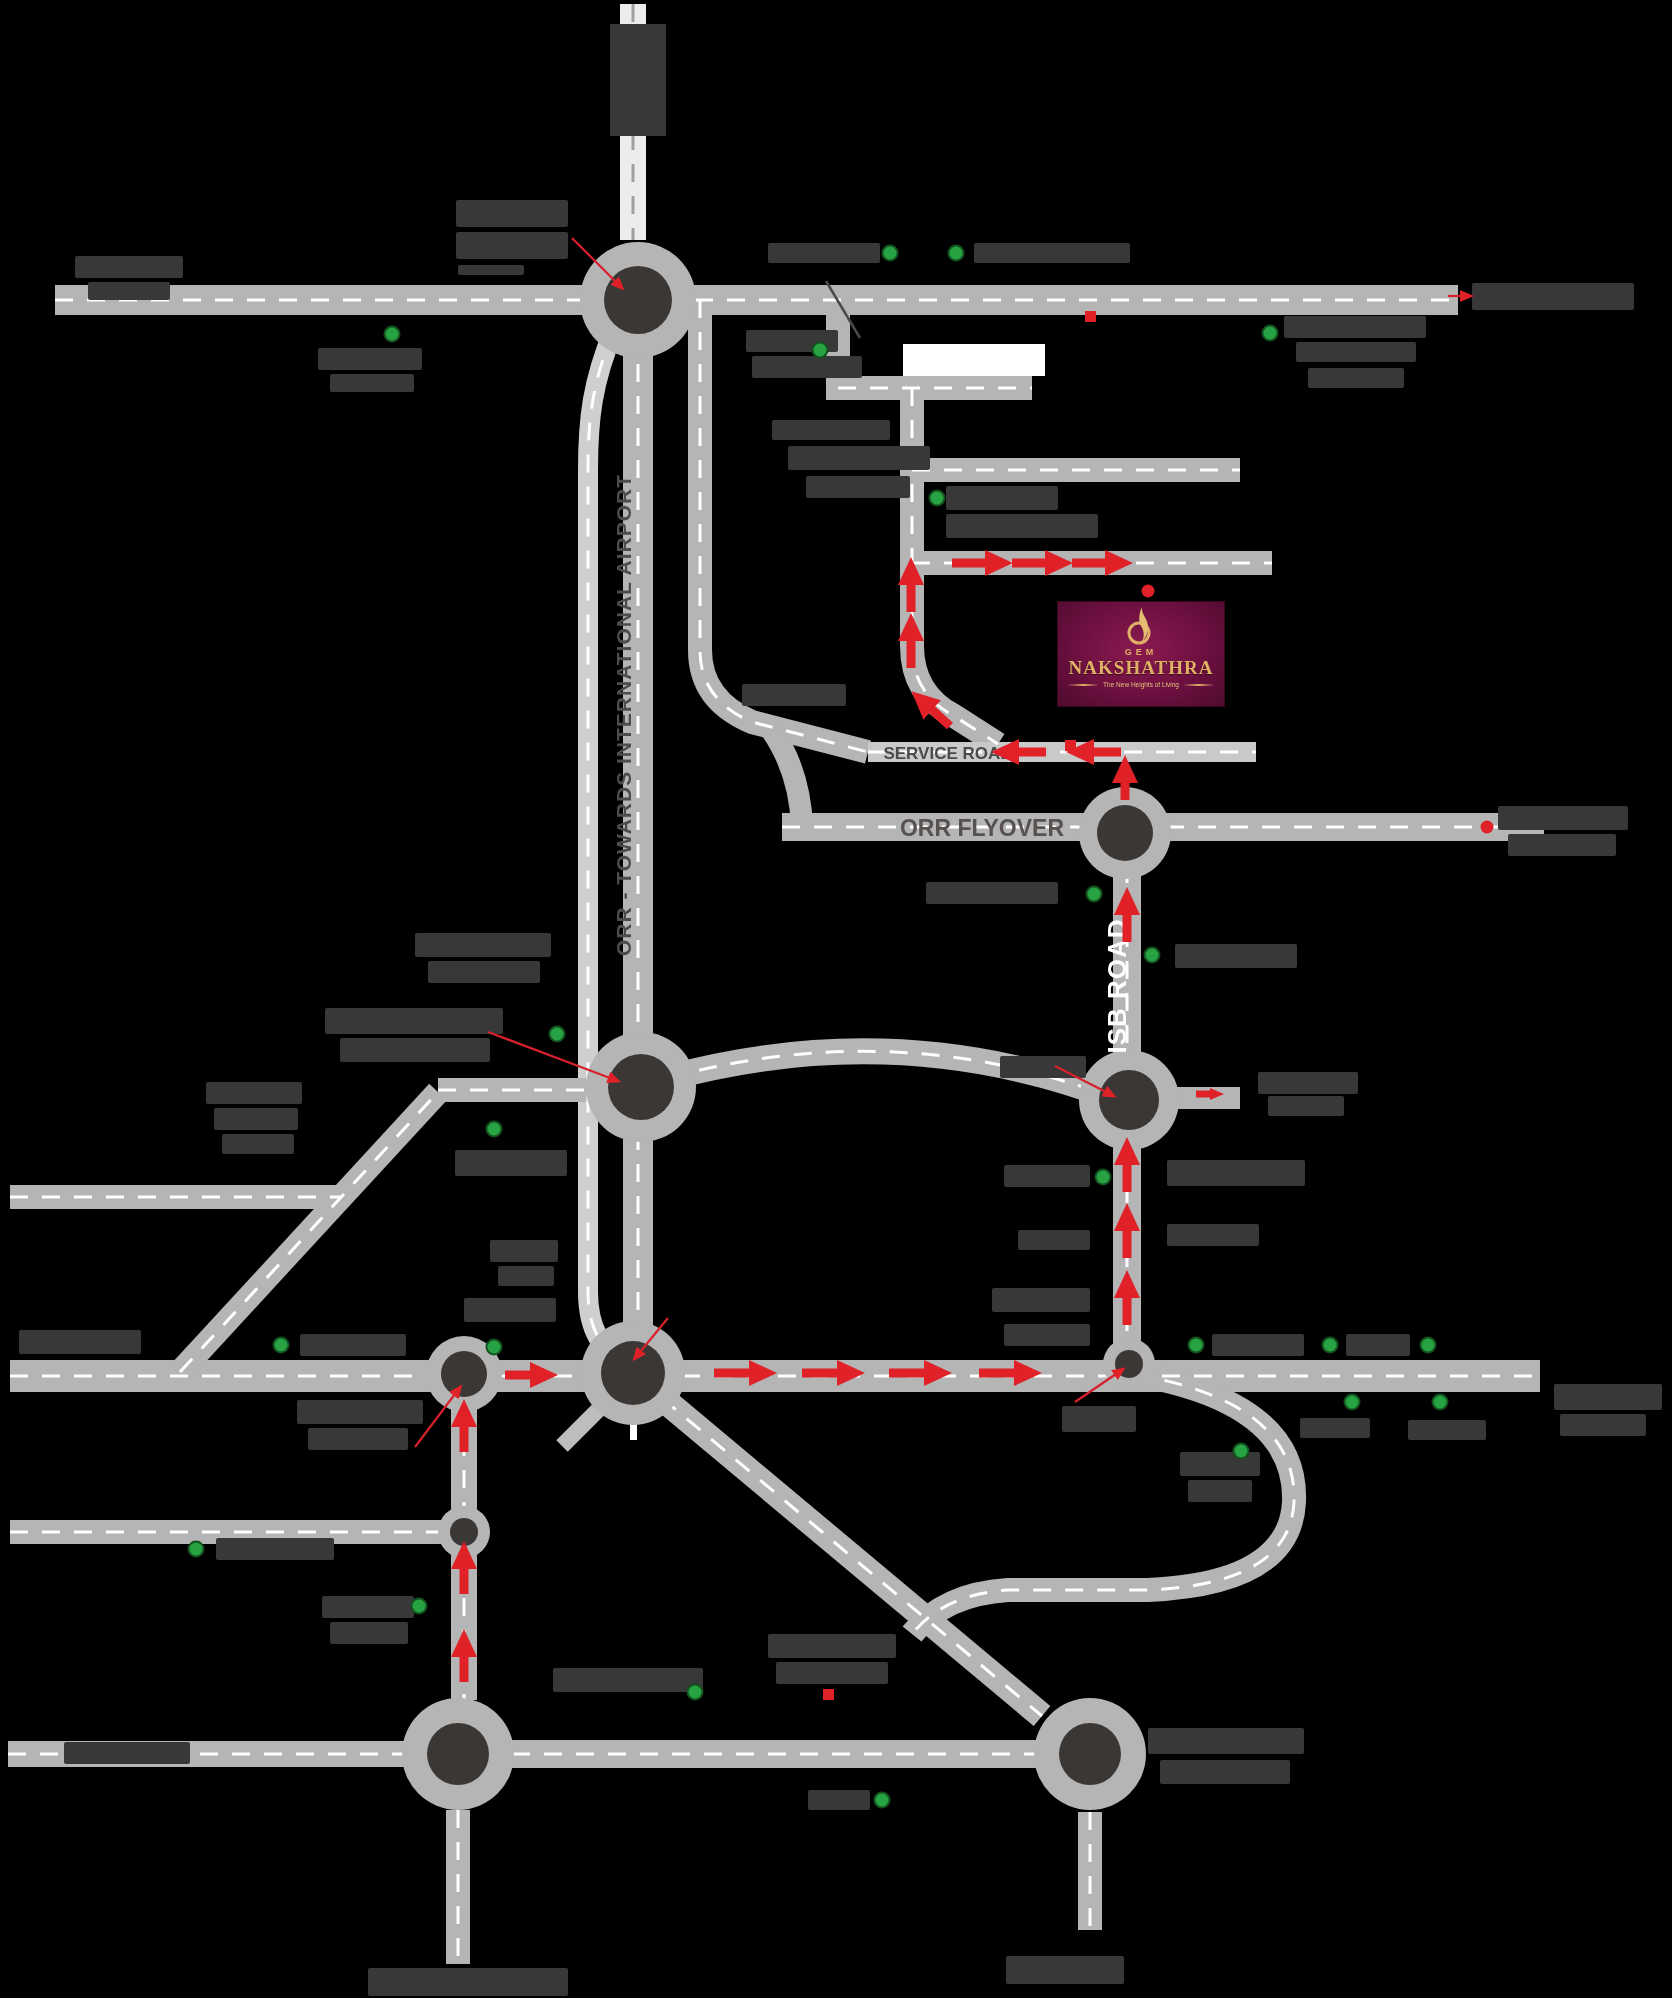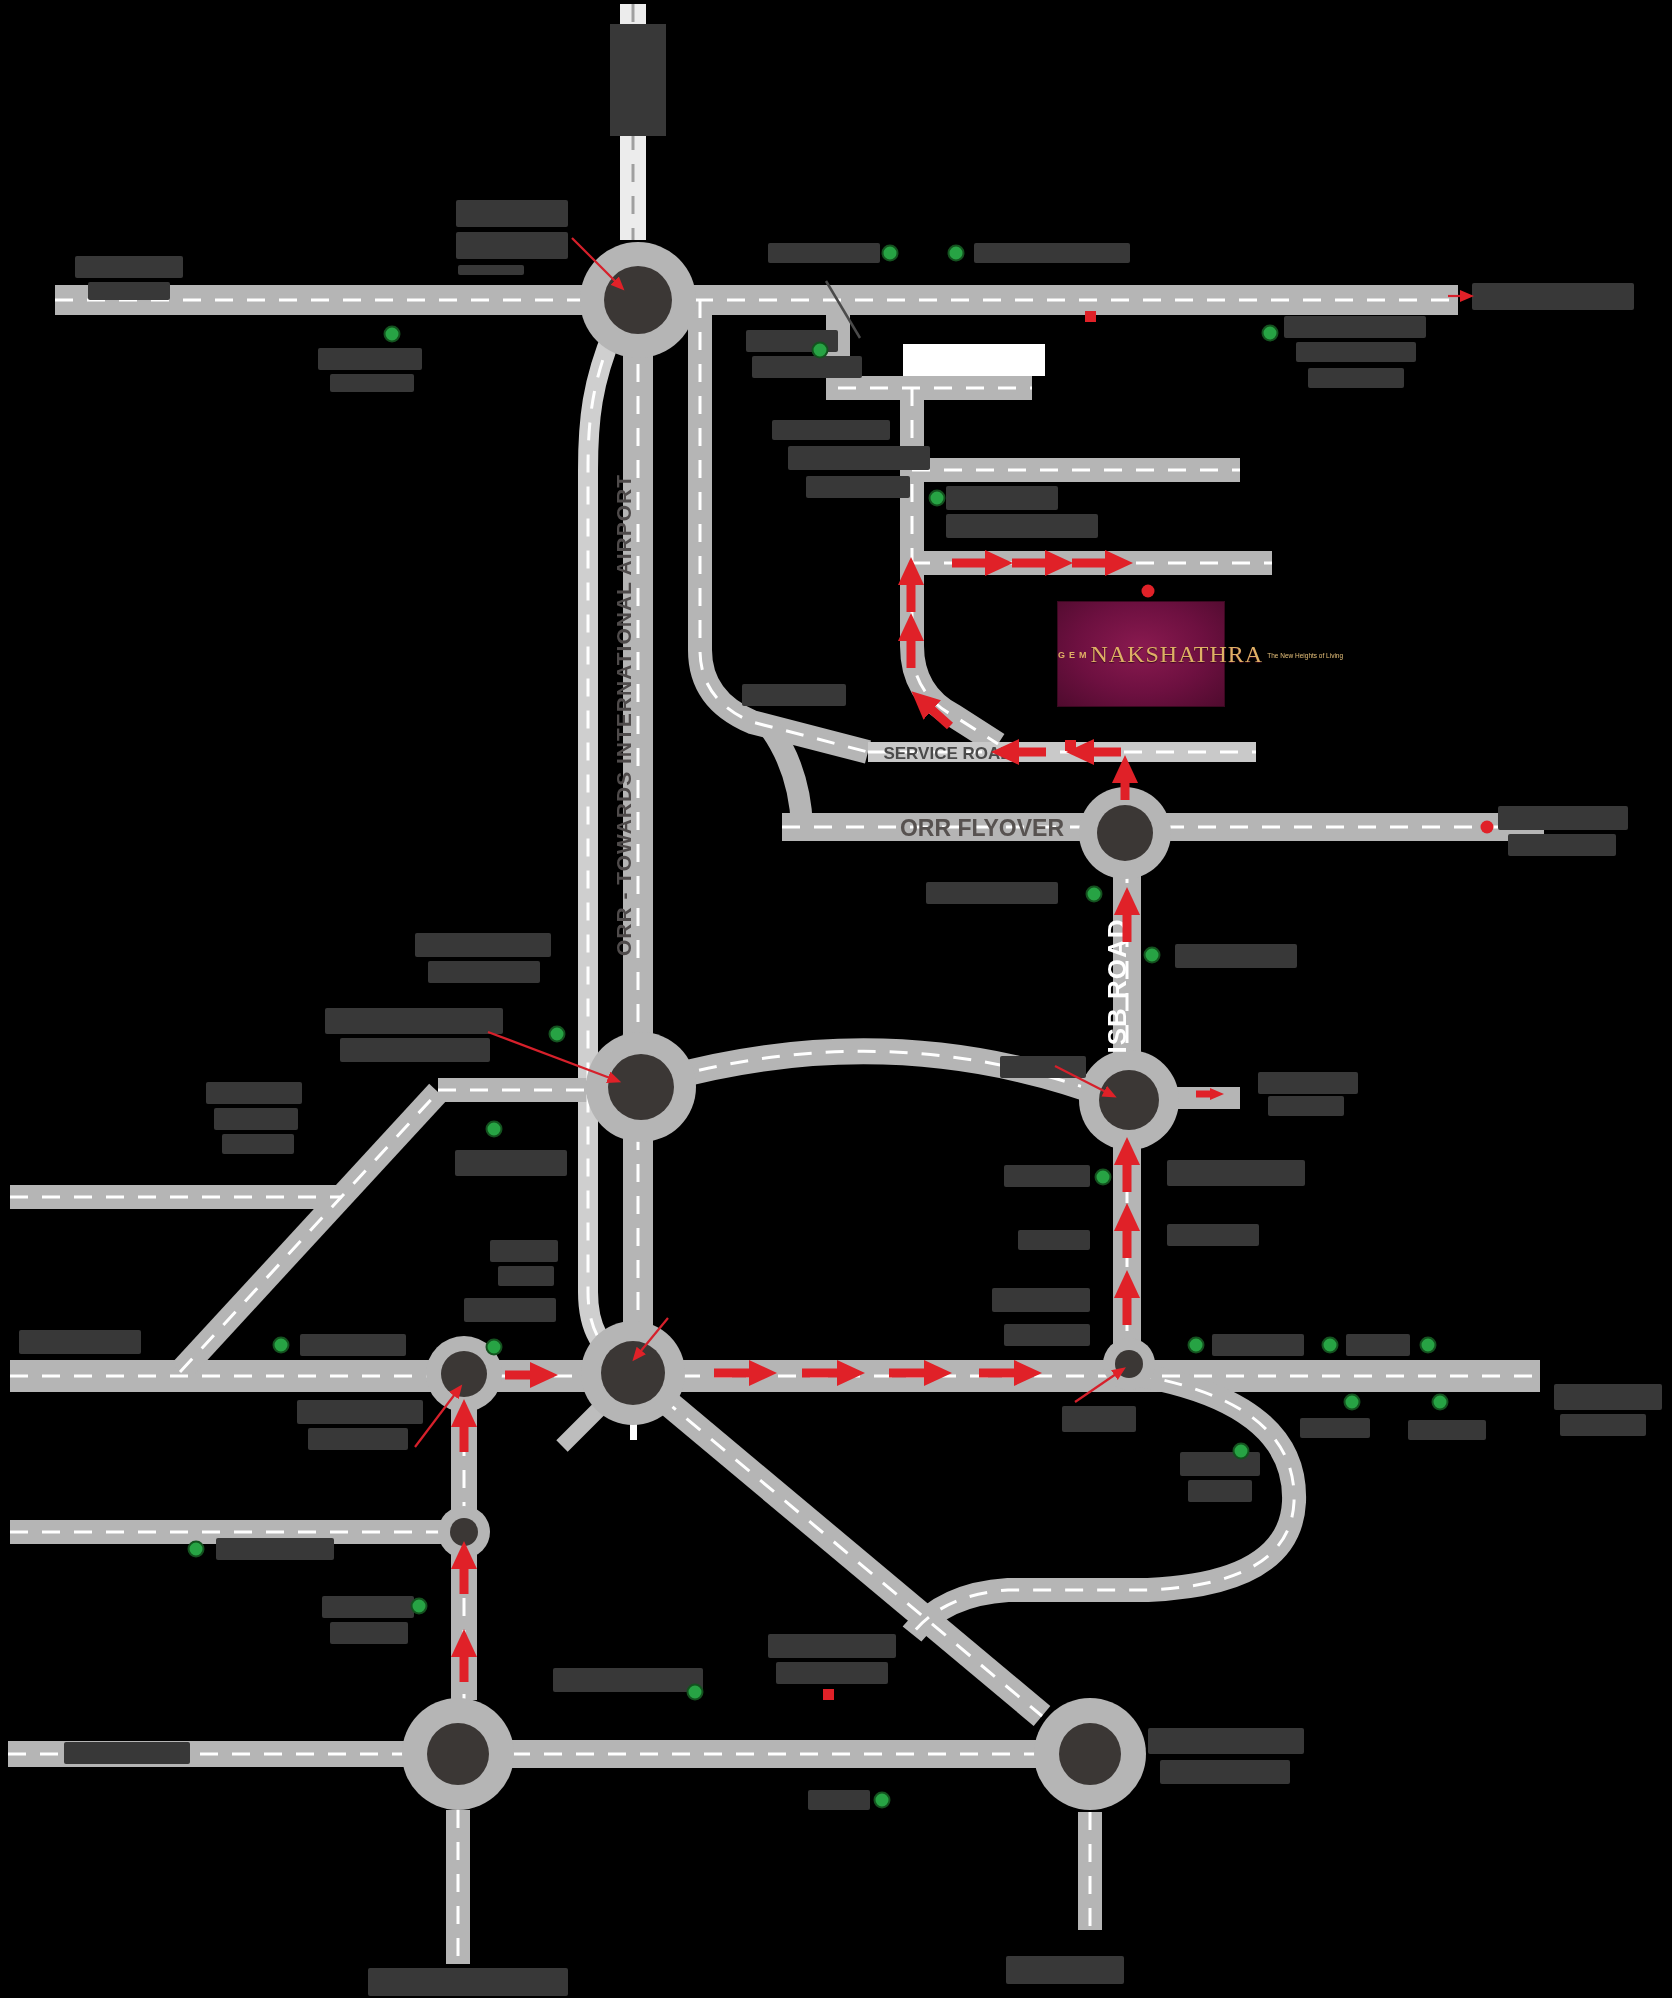--- a/index.html
+++ b/index.html
@@ -3,26 +3,26 @@
 <meta charset="utf-8">
 <style>
   html,body{margin:0;padding:0;background:#000;}
   #canvas{position:relative;width:1672px;height:1998px;background:#000;overflow:hidden;
           font-family:"Liberation Sans",sans-serif;}
   #mapsvg{position:absolute;left:0;top:0;}
   .roadlbl{font-family:"Liberation Sans",sans-serif;font-weight:bold;}
   
   #logo{position:absolute;left:1058px;top:602px;width:166px;height:104px;
         background:radial-gradient(ellipse at 50% 45%, #8a1a50 0%, #6d1040 55%, #4f0b2e 100%);
-        display:flex;flex-direction:row;align-items:center;justify-content:flex-start;
+        display:flex;flex-direction:column;align-items:center;justify-content:flex-start;
         box-shadow:0 0 0 1px #3a0820;}
   #logo .flame{margin-top:4px;height:40px;}
   #logo .brand{color:#dfb065;font-size:9px;font-weight:bold;letter-spacing:4px;line-height:10px;margin-top:1px;}
-  #logo .name{color:#dfb065;font-family:"Liberation Serif",serif;font-weight:normal;
-              font-size:24px;letter-spacing:1px;line-height:21px;
+  #logo .name{color:#dfb065;font-family:"Liberation Serif",serif;font-weight:bold;
+              font-size:19px;letter-spacing:1px;line-height:21px;
               text-shadow:0 1px 1px #3a0820;}
   #logo .tagrow{display:flex;align-items:center;gap:4px;margin-top:3px;width:88%;}
   #logo .tagrow .rule{flex:1;height:2px;background:linear-gradient(90deg,#6d1040,#dfb065,#6d1040);}
   #logo .tagline{color:#e6c07a;font-size:6.5px;white-space:nowrap;line-height:7px;}
 </style>
 </head>
 <body>
 
 <div id="canvas">
 <svg id="mapsvg" width="1672" height="1998" viewBox="0 0 1672 1998">

